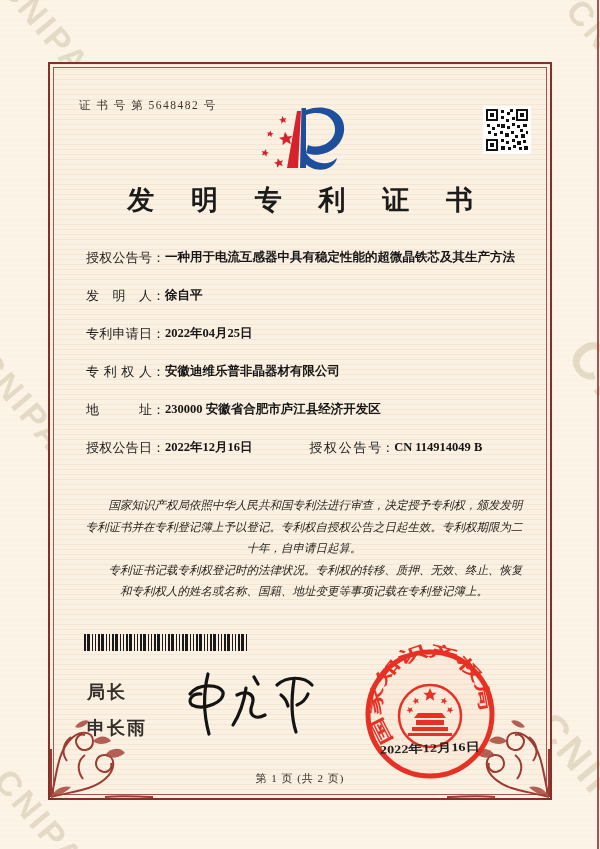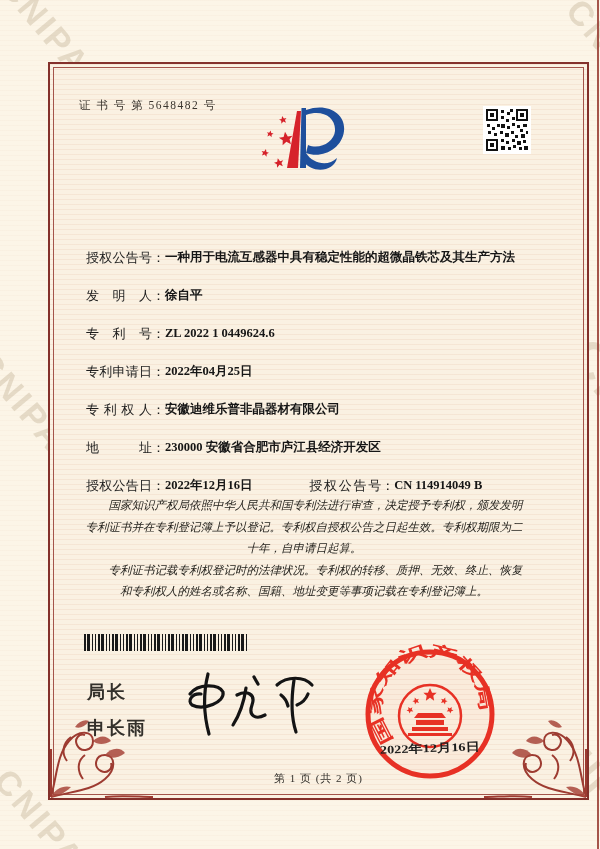--- a/index.html
+++ b/index.html
@@ -19,21 +19,20 @@
     font-family:"Liberation Sans","DejaVu Sans",sans-serif;font-weight:700;
     color:rgba(176,156,124,0.30);transform:rotate(50deg);letter-spacing:3px;font-size:34px;
   }
   
   .frame{
     position:absolute;left:48px;top:62px;width:500px;height:734px;z-index:2;
     border:2.5px solid #84302A;
     background:
       repeating-linear-gradient(180deg,rgba(214,150,118,0.13) 0 1px,transparent 1px 5px),
       #FAF1E2;
-    padding-left: 37px;
   }
   .frame::before{content:'';position:absolute;inset:3px;border:1px solid #A4544A;pointer-events:none;}
   .cert-no{position:absolute;left:29px;top:34px;font-size:11.5px;color:#3a352e;letter-spacing:1.5px;}
   .logo{position:absolute;left:206px;top:40px;}
   .qr{position:absolute;left:433px;top:42px;background:#fff;padding:2px;}
   .title{
     position:absolute;left:0;top:118px;width:100%;text-align:center;
     font-size:27px;font-weight:600;color:#1b1b1b;letter-spacing:15px;text-indent:15px;
   }
   
@@ -160,30 +159,28 @@
         <rect x="32" y="33" width="4" height="4"></rect>
           <rect x="38" y="32" width="3" height="3"></rect>
         <rect x="16" y="38" width="4" height="4"></rect>
           <rect x="23" y="39" width="3" height="3"></rect>
           <rect x="28" y="37" width="3" height="3"></rect>
         <rect x="34" y="39" width="3" height="3"></rect>
           <rect x="39" y="38" width="4" height="4"></rect>
       </g>
     </svg>
 
+    <div class="title">发 明 专 利 证 书</div>
 
     <div class="fields">
       <div class="field-row">
         <span class="flabel">授权公告号</span><span class="fcolon">：</span><span class="fvalue">一种用于电流互感器中具有稳定性能的超微晶铁芯及其生产方法</span>
       </div>
       <div class="field-row">
         <span class="flabel">发明人</span><span class="fcolon">：</span><span class="fvalue">徐自平</span>
-      </div>
-      <div class="field-row">
-        <span class="flabel">专利号</span><span class="fcolon">：</span><span class="fvalue">ZL 2022 1 0449624.6</span>
       </div>
       <div class="field-row">
         <span class="flabel">专利申请日</span><span class="fcolon">：</span><span class="fvalue">2022年04月25日</span>
       </div>
       <div class="field-row">
         <span class="flabel">专利权人</span><span class="fcolon">：</span><span class="fvalue">安徽迪维乐普非晶器材有限公司</span>
       </div>
       <div class="field-row">
         <span class="flabel">地址</span><span class="fcolon">：</span><span class="fvalue">230000 安徽省合肥市庐江县经济开发区</span>
       </div>

